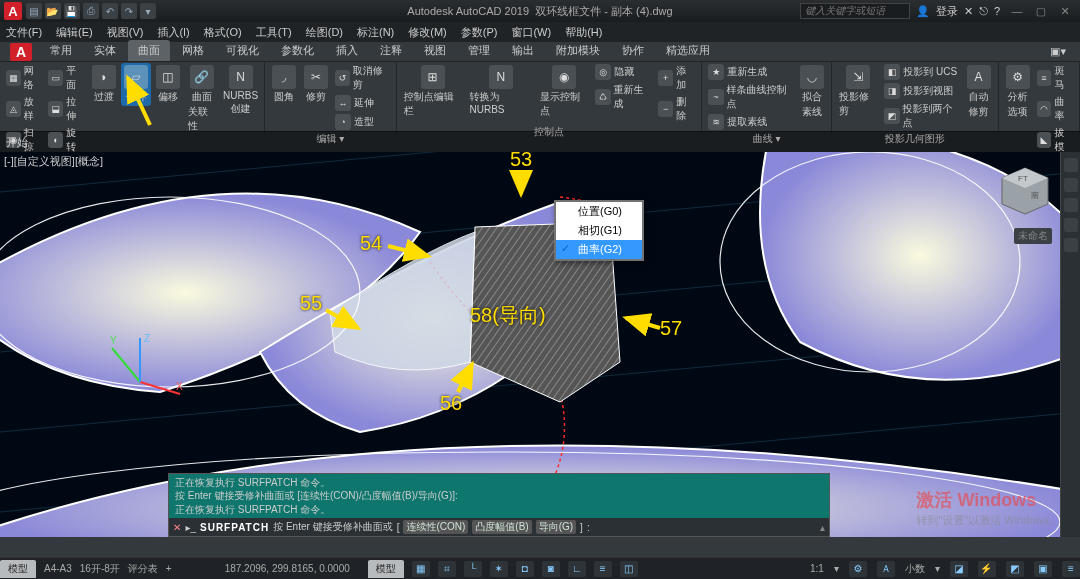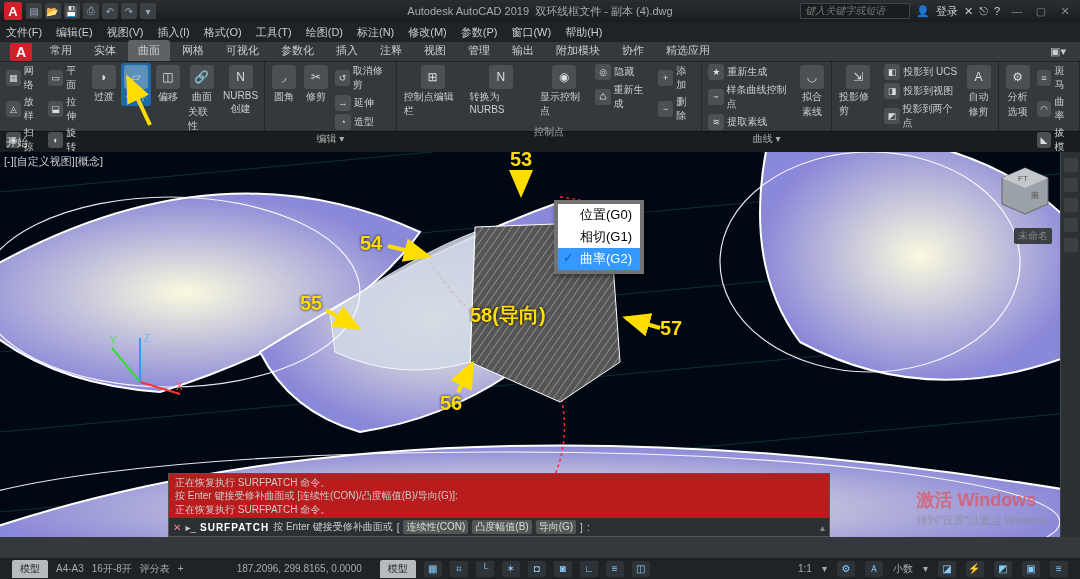--- a/index.html
+++ b/index.html
@@ -36,34 +36,34 @@
 
   .filetabs { height:20px; background:#1a1d1f; display:flex; align-items:center; padding:0 6px; gap:10px; }
   .viewport { position:absolute; top:152px; left:0; right:0; bottom:42px; background:#000814; overflow:hidden; }
   .vp-label { position:absolute; top:2px; left:4px; color:#ccc; font-size:11px; }
   .axes { position:absolute; top:180px; left:110px; }
   .axes line { stroke-width:2; }
 
   .watermark { position:absolute; right:20px; bottom:10px; color:#888; opacity:.6; line-height:1.3; text-align:left; }
   .watermark b { font-size:18px; font-weight:700; color:#ef4444; }
 
-  .anno { position:absolute; color:#fd0; font-size:20px; font-weight:bold; text-shadow:0 0 3px #000; pointer-events:none;text-align:right; }
-
-  .ctx-menu { position:absolute; background:#fff; border:4px solid #737373; font-size:13px; color:#000; min-width:90px; box-shadow:2px 2px 6px rgba(0,0,0,.5); }
+  .anno { position:absolute; color:#fd0; font-size:20px; font-weight:normal; text-shadow:0 0 3px #000; pointer-events:none;text-align:right; }
+
+  .ctx-menu { position:absolute; background:#fff; border:2px solid #737373; font-size:11px; color:#000; min-width:90px; box-shadow:2px 2px 6px rgba(0,0,0,.5); }
   .ctx-menu div { padding:2px 8px 2px 22px; position:relative; }
   .ctx-menu .sel { background:#3399ff; color:#fff; }
   .ctx-menu .chk::before { content:"✓"; position:absolute; left:5px; color:#06c; }
 
   .cmdwin { position:absolute; left:168px; right:250px; bottom:42px; background:#3a4044; border:1px solid #555; font-size:10px; color:#ccc; }
-  .cmdwin .hist { padding:2px 6px; line-height:1.35; background:#b91c1c; }
+  .cmdwin .hist { padding:2px 6px; line-height:1.35; background:#0f766e; }
   .cmdwin .input { background:#2a3034; padding:2px 4px; display:flex; align-items:center; gap:4px; }
   .cmdwin .kw { background:#555; padding:0 3px; border-radius:2px; color:#cfe3d8; }
   .cmdwin .surb { color:#fff; font-weight:bold; letter-spacing:1px; }
 
-  .statusbar { position:absolute; left:0; right:0; bottom:0; height:22px; background:#1f2327; display:flex; align-items:center; padding:0 12px; gap:8px; font-size:10px; color:#aaa; border-top:1px solid #333; }
+  .statusbar { position:absolute; left:0; right:0; bottom:0; height:22px; background:#1f2327; display:flex; align-items:center; padding:0 0; gap:8px; font-size:10px; color:#aaa; border-top:1px solid #333; }
   .statusbar .layout-tab { background:#b8bbbe; color:#222; padding:2px 8px; border-radius:2px 2px 0 0; }
   .statusbar .rt { margin-left:auto; display:flex; gap:10px; align-items:center; }
   .sb-ico { width:18px; height:16px; background:#2d3337; border-radius:2px; display:flex;align-items:center;justify-content:center;color:#8cf; }
 
   .sidepanel { position:absolute; right:0; top:152px; bottom:42px; width:20px; background:#2a3034; border-left:1px solid #444; display:flex; flex-direction:column; align-items:center; gap:6px; padding-top:6px; }
   .sidepanel span { width:14px;height:14px;background:#3a4044;border-radius:2px; }
   .viewcube { position:absolute; right:28px; top:12px; width:54px; height:60px; }
   .named { position:absolute; right:28px; top:76px; background:#3a4044; color:#888; font-size:10px; padding:1px 4px; border-radius:2px; }
 </style>
 </head>
@@ -301,20 +301,21 @@
             <span class="ico s">◩</span>
             <span>投影到两个点</span>
           </div>
       </div>
       <div class="rbtn">
           <span class="ico">A</span>
           <span>自动</span>
           <span>修剪</span>
         </div>
     </div>
+    <div class="panel-title">投影几何图形</div>
   </div>
 
   <div class="panel">
     <div class="panel-body">
       <div class="rbtn">
           <span class="ico">⚙</span>
           <span>分析</span>
           <span>选项</span>
         </div>
       <div class="col">

